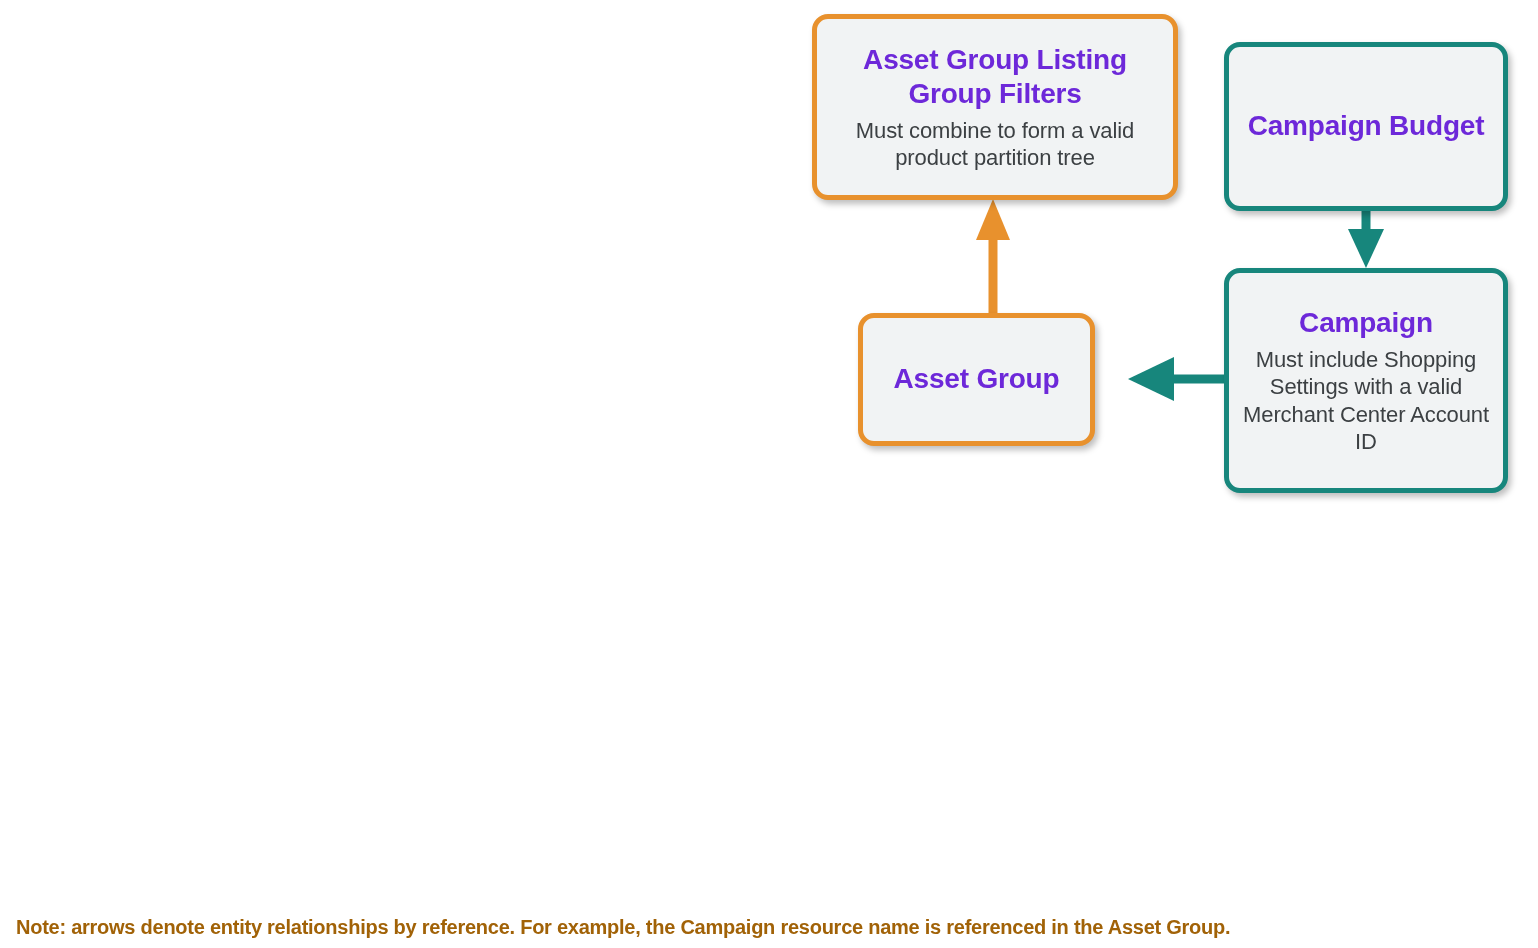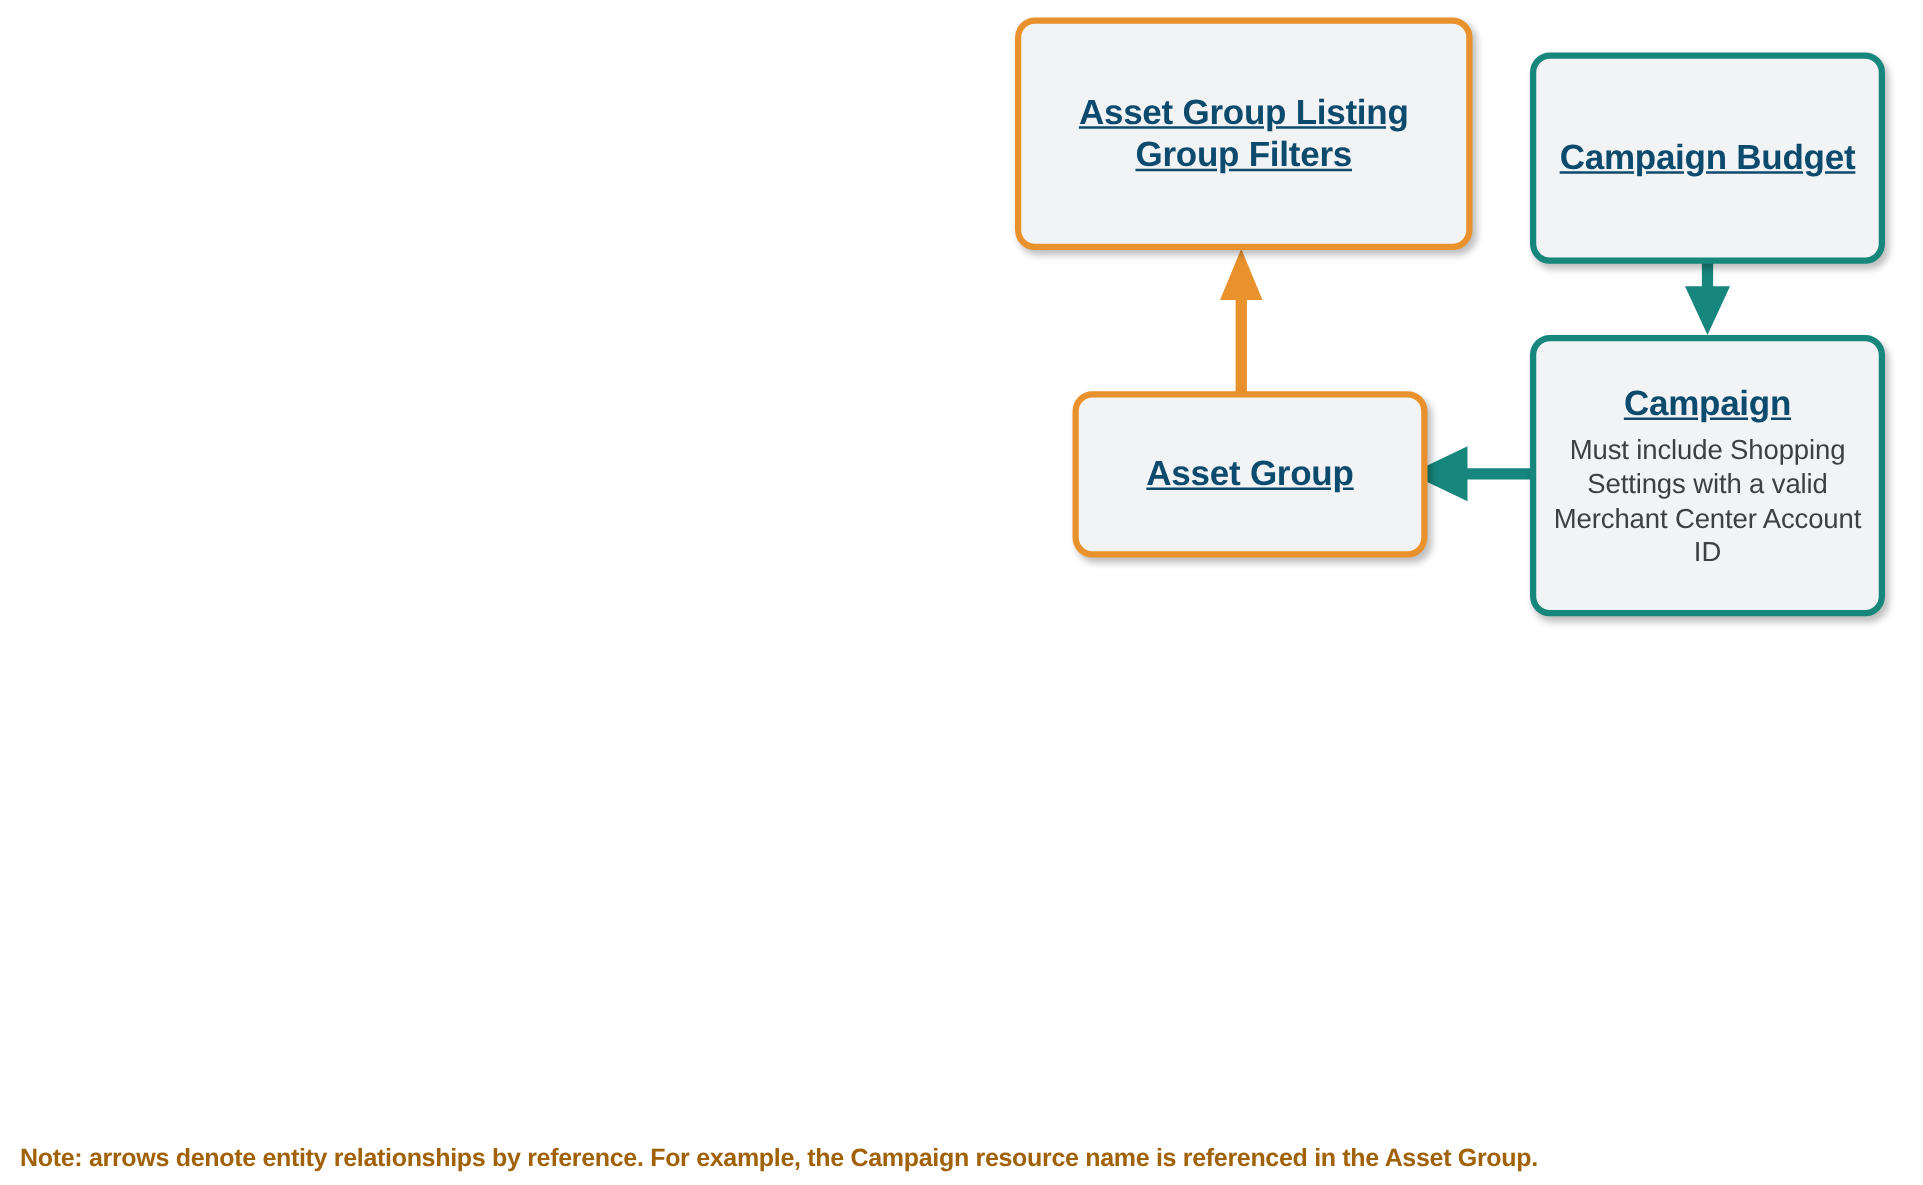--- a/index.html
+++ b/index.html
@@ -52,23 +52,22 @@
     z-index: 2;
     padding: 4px 10px;
   }
   .node.orange { border-color: #e8912d; }
   .node.teal   { border-color: #17867c; }
 
   .node-title {
     font-size: 28px;
     font-weight: bold;
     line-height: 1.22;
-    color: #0c4a6e;
+    color: #6d28d9;
     letter-spacing: -0.2px;
-    text-decoration: underline;
   }
   .node-subtitle {
     font-size: 22px;
     font-weight: normal;
     line-height: 1.24;
     color: #3c4043;
     margin-top: 6px;
     letter-spacing: -0.1px;
   }
 
@@ -76,21 +75,21 @@
   #node-listing-group-filters {
     left: 812px;  top: 14px;
     width: 366px; height: 186px;
   }
   #node-campaign-budget {
     left: 1224px; top: 42px;
     width: 284px; height: 169px; text-align: right;
   }
   #node-asset-group {
     left: 858px;  top: 313px;
-    width: 284px; height: 133px;
+    width: 237px; height: 133px;
   }
   #node-campaign {
     left: 1224px; top: 268px;
     width: 284px; height: 225px; justify-content: center;
   }
 
   
   #note {
     position: absolute;
     left: 16px;
@@ -121,20 +120,21 @@
     </g>
 
     <g>
       <line x1="1226" y1="379" x2="1172" y2="379" stroke="#17867c" stroke-width="9"></line>
       <polygon points="1128,379 1174,357 1174,401" fill="#17867c"></polygon>
     </g>
   </svg>
 
   <div class="node orange" id="node-listing-group-filters">
     <div class="node-title">Asset Group Listing Group Filters</div>
+    <div class="node-subtitle">Must combine to form a valid product partition tree</div>
   </div>
 
   <div class="node teal" id="node-campaign-budget">
     <div class="node-title">Campaign Budget</div>
   </div>
 
   <div class="node orange" id="node-asset-group">
     <div class="node-title">Asset Group</div>
   </div>
 

